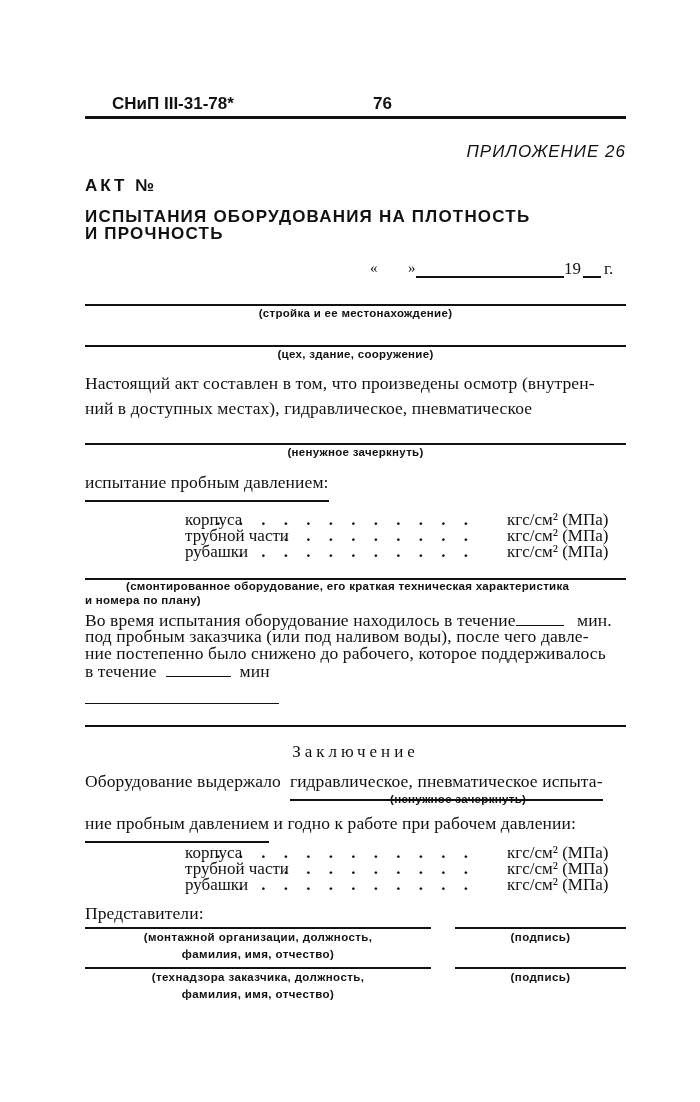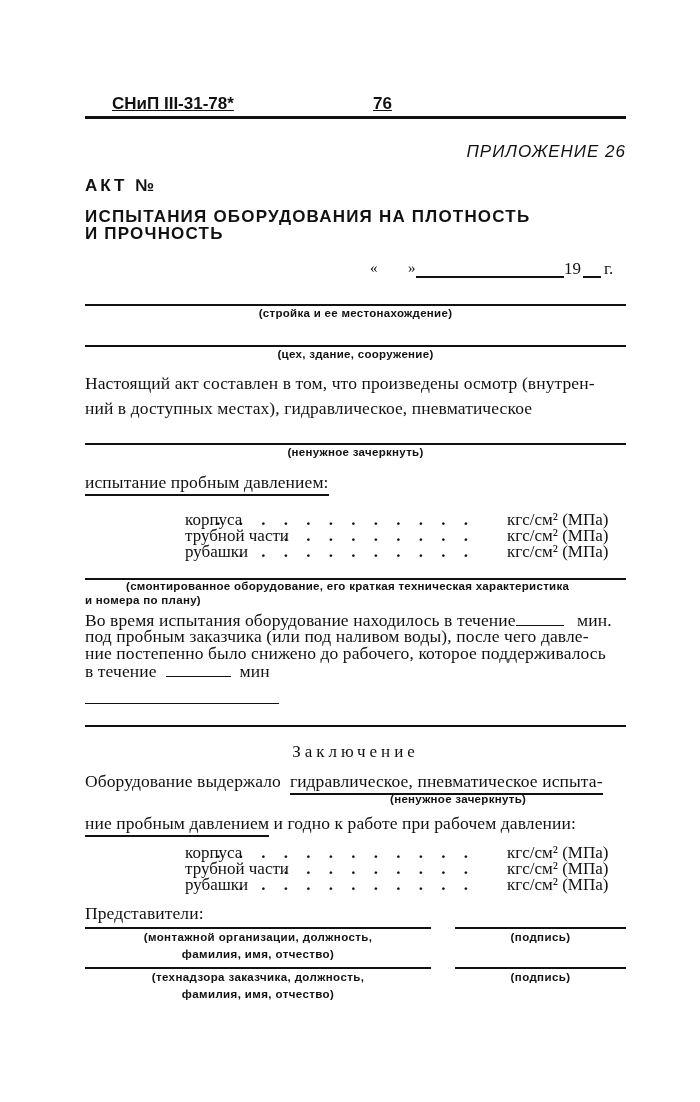--- a/index.html
+++ b/index.html
@@ -1,34 +1,34 @@
 <!DOCTYPE html>
 <html><head>
 <meta charset="utf-8">
 <style>
   html, body { margin: 0; padding: 0; background: #ffffff; }
   body {
     width: 700px; height: 1102px; position: relative; overflow: hidden;
     font-family: "Liberation Serif", "DejaVu Serif", serif; color: #111;
   }
   .abs { position: absolute; }
-  .hdr { font-family: "Liberation Sans", sans-serif; font-weight: bold; font-size: 17px; text-decoration: underline; }
+  .hdr { font-family: "Liberation Sans", sans-serif; font-weight: bold; font-size: 17px; }
   .rule { position: absolute; background: #111; }
   .thick { height: 3px; }
   .thin { height: 2px; }
   .small-bold { font-family: "Liberation Sans", sans-serif; font-weight: bold; font-size: 11.5px; letter-spacing: 0.3px; }
   .body-text { font-size: 17.5px; line-height: 20px; letter-spacing: 0.1px; }
   .title { font-family: "Liberation Sans", sans-serif; font-weight: bold; font-size: 17px; letter-spacing: 1.2px; line-height: 21px; }
   .italic-app { font-family: "Liberation Sans", sans-serif; font-style: italic; font-size: 17px; letter-spacing: 1px; }
   .press-row { position: absolute; left: 185px; width: 435px; font-size: 17px; line-height: 15px; height: 16px; }
   .press-row .lbl { position: absolute; left: 0; }
   .press-row .dots { position: absolute; left: 0; width: 290px; text-align: right; letter-spacing: 7px; font-weight: bold; }
   .press-row .unit { position: absolute; left: 322px; white-space: nowrap; }
   .blank { display: inline-block; border-bottom: 1.5px solid #111; height: 14px; vertical-align: baseline; }
-  .ul { border-bottom: 2px solid #111; padding-bottom: 2px; }
+  .ul { border-bottom: 2px solid #111; padding-bottom: 8px; }
   .center { text-align: center; }
   .sig-cap { font-family: "Liberation Sans", sans-serif; font-weight: bold; font-size: 11.5px; text-align: center; line-height: 17px; letter-spacing: 0.4px; }
 </style>
 </head>
 <body>
 
 <div class="abs hdr" style="left:112px; top:94px;">СНиП III-31-78*</div>
 <div class="abs hdr" style="left:352px; top:94px;margin-left:21px;">76</div>
 <div class="rule thick" style="left:85px; top:116px; width:541px;"></div>
 

